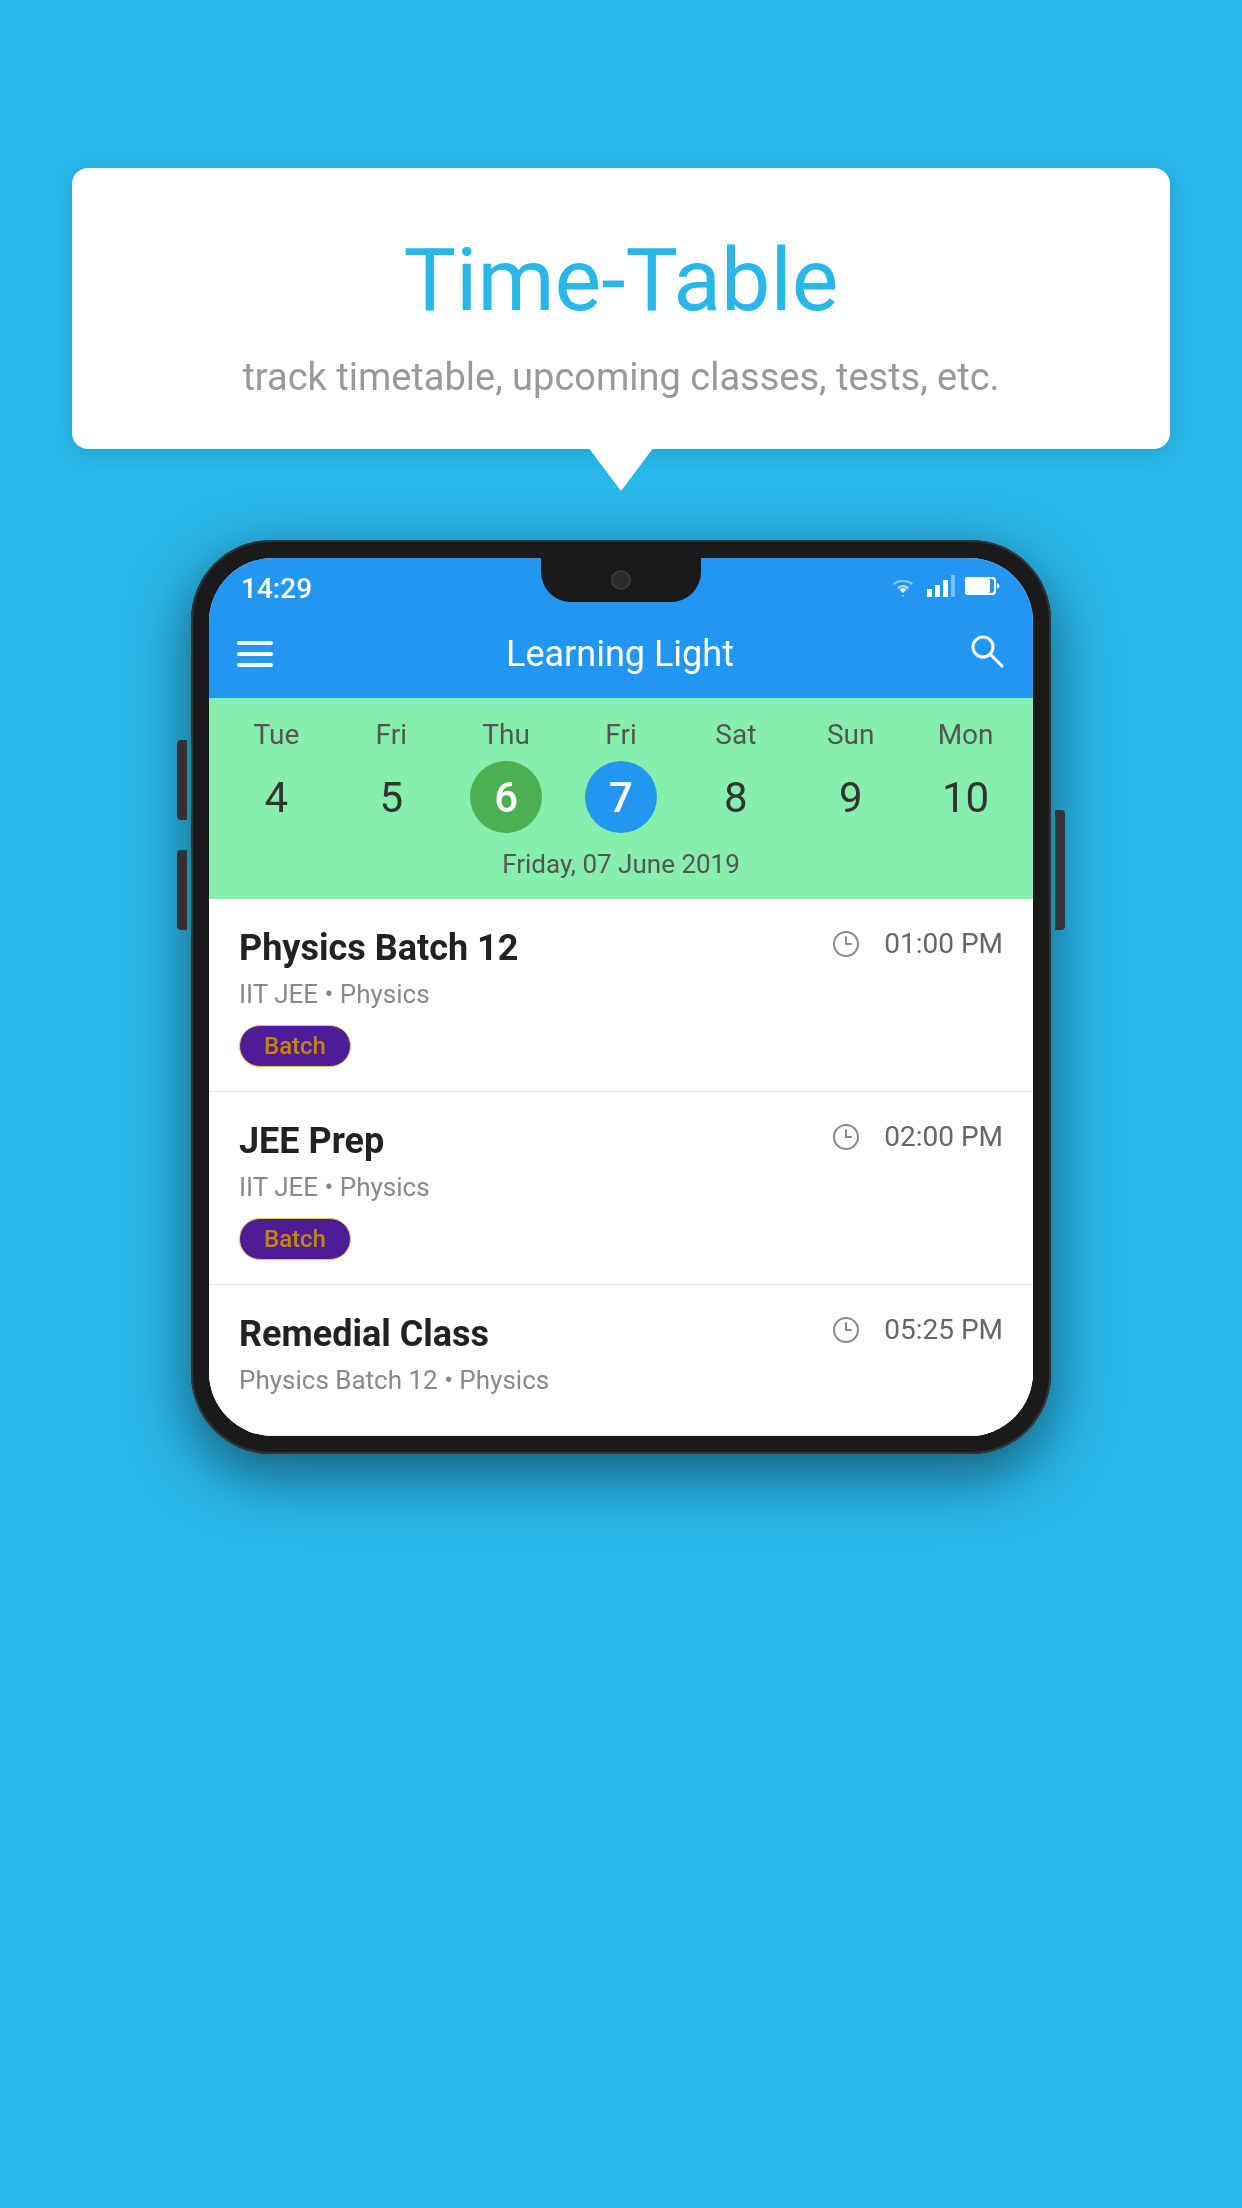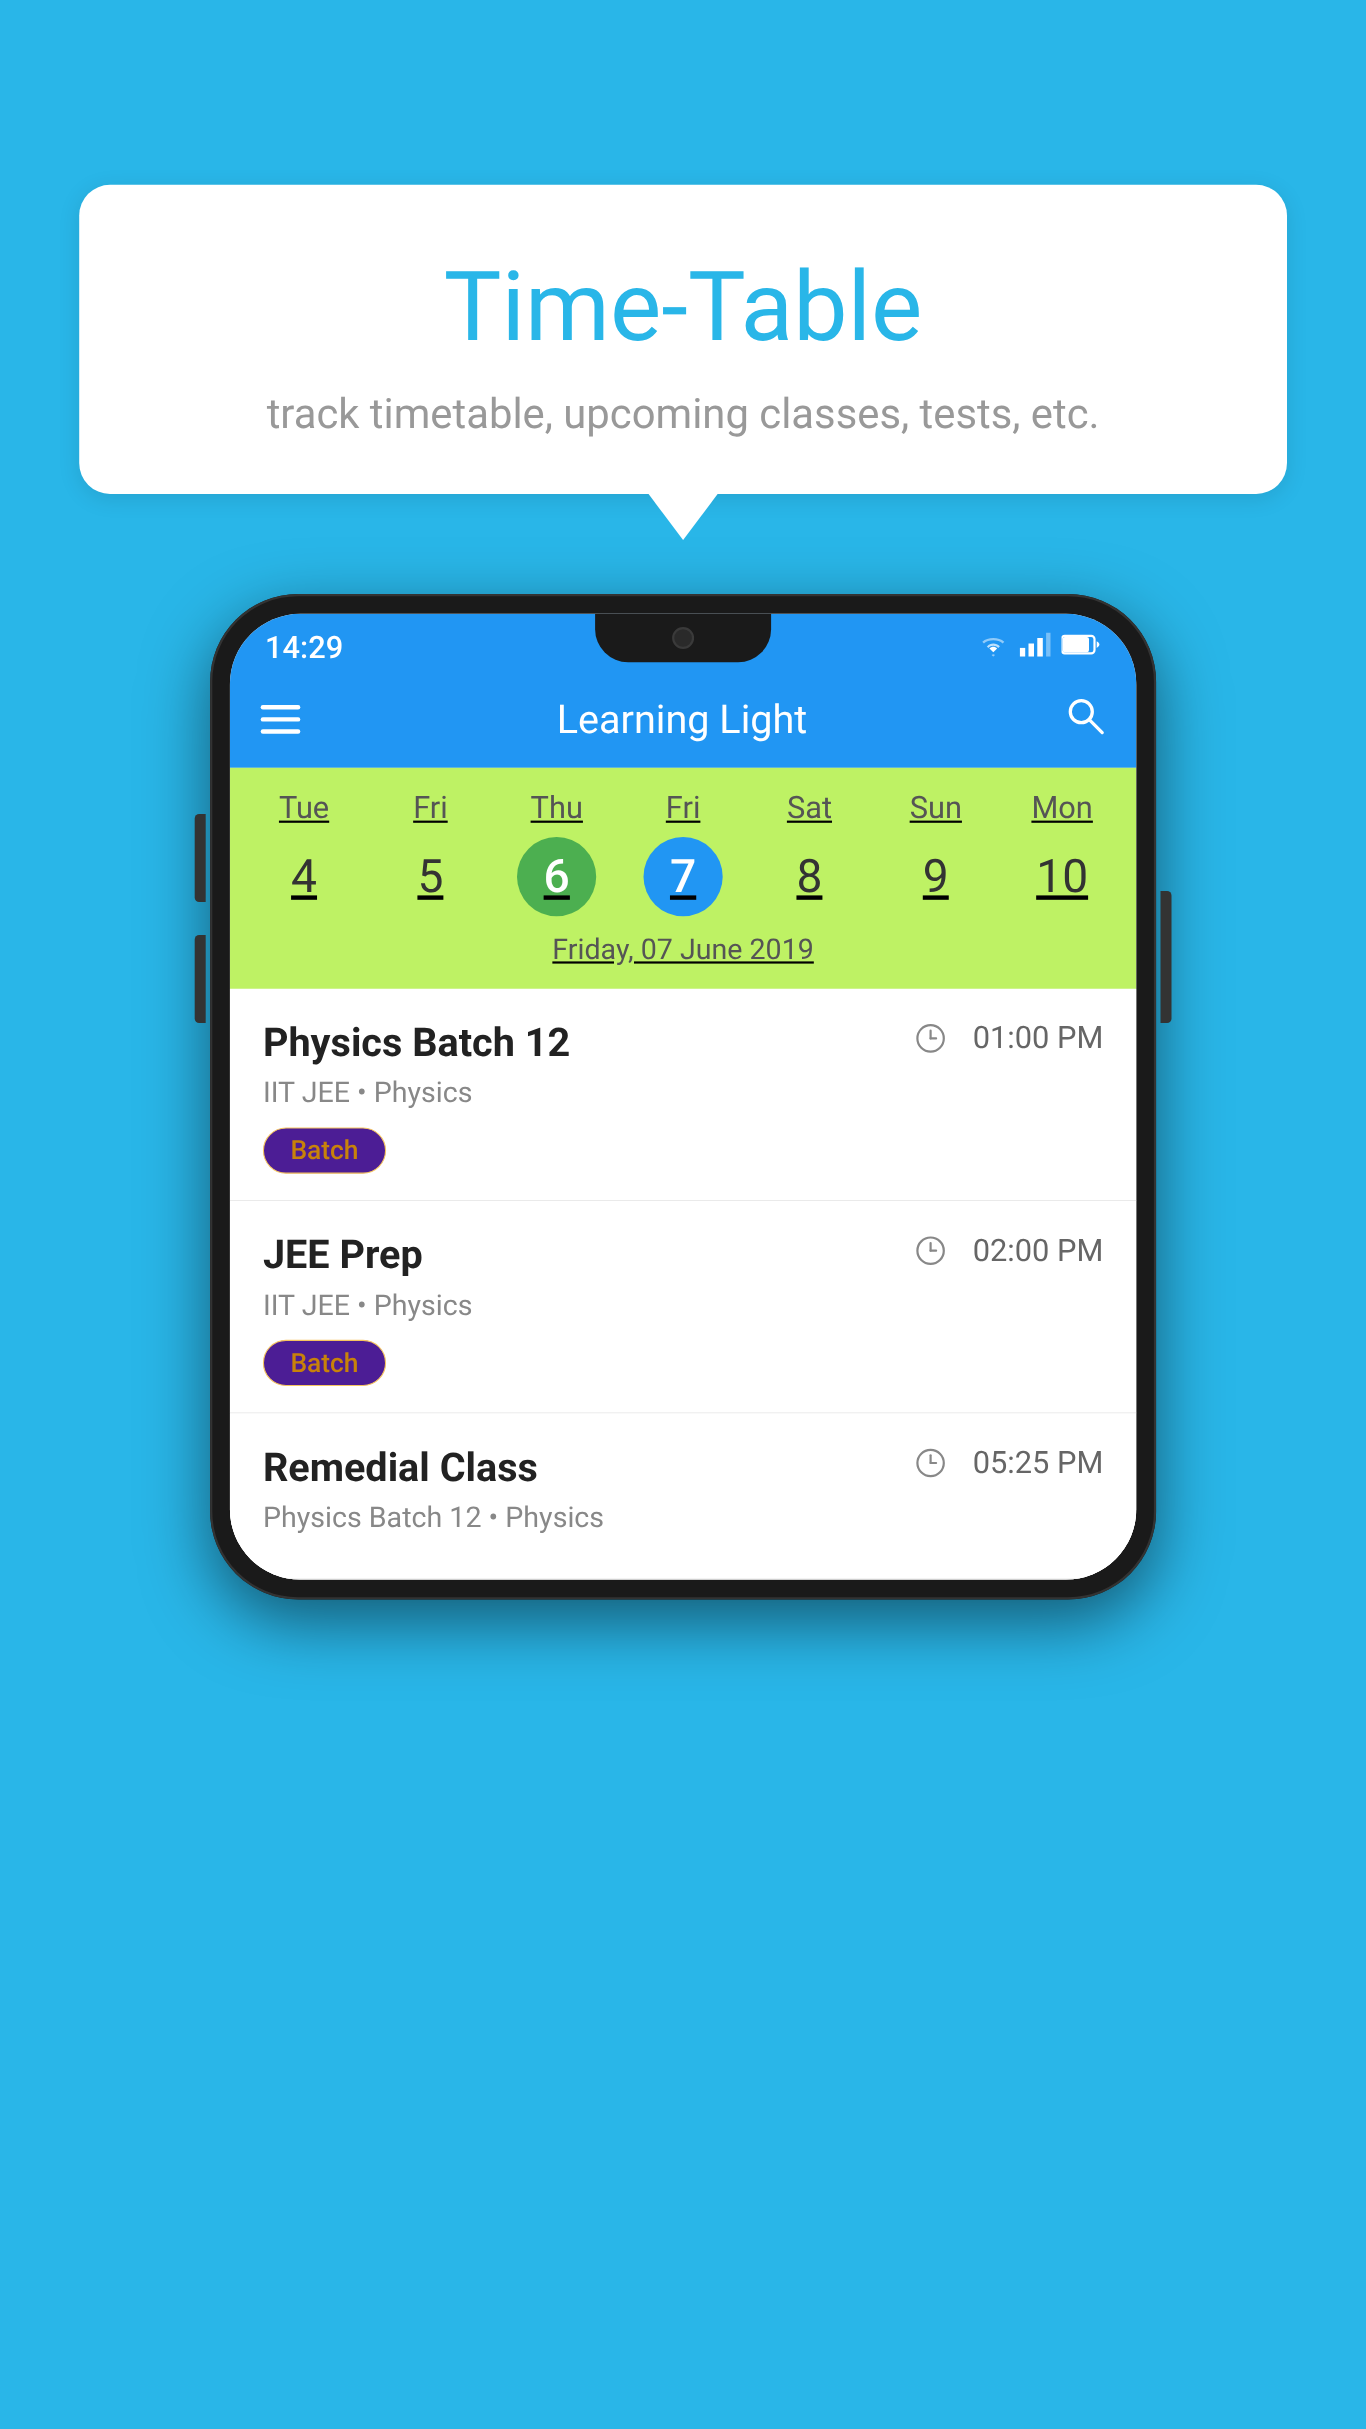--- a/index.html
+++ b/index.html
@@ -14,21 +14,21 @@
       position: relative;
     }
 
     
     .speech-bubble {
       position: absolute;
       top: 168px;
       left: 72px;
       right: 72px;
       background: white;
-      border-radius: 28px;
+      border-radius: 16px;
       padding: 60px 40px 50px;
       text-align: center;
       box-shadow: 0 4px 20px rgba(0,0,0,0.1);
     }
 
     .speech-bubble::after {
       content: '';
       position: absolute;
       bottom: -42px;
       left: 50%;
@@ -188,23 +188,22 @@
       text-align: center;
     }
 
     .search-icon {
       color: white;
       font-size: 36px;
     }
 
     
     .calendar-header {
-      background: #bef264;
+      background: #86efac;
       padding: 20px 0 0;
-      text-decoration: underline;
     }
 
     .days-row {
       display: flex;
       padding: 0 10px;
     }
 
     .day-col {
       flex: 1;
       text-align: center;

